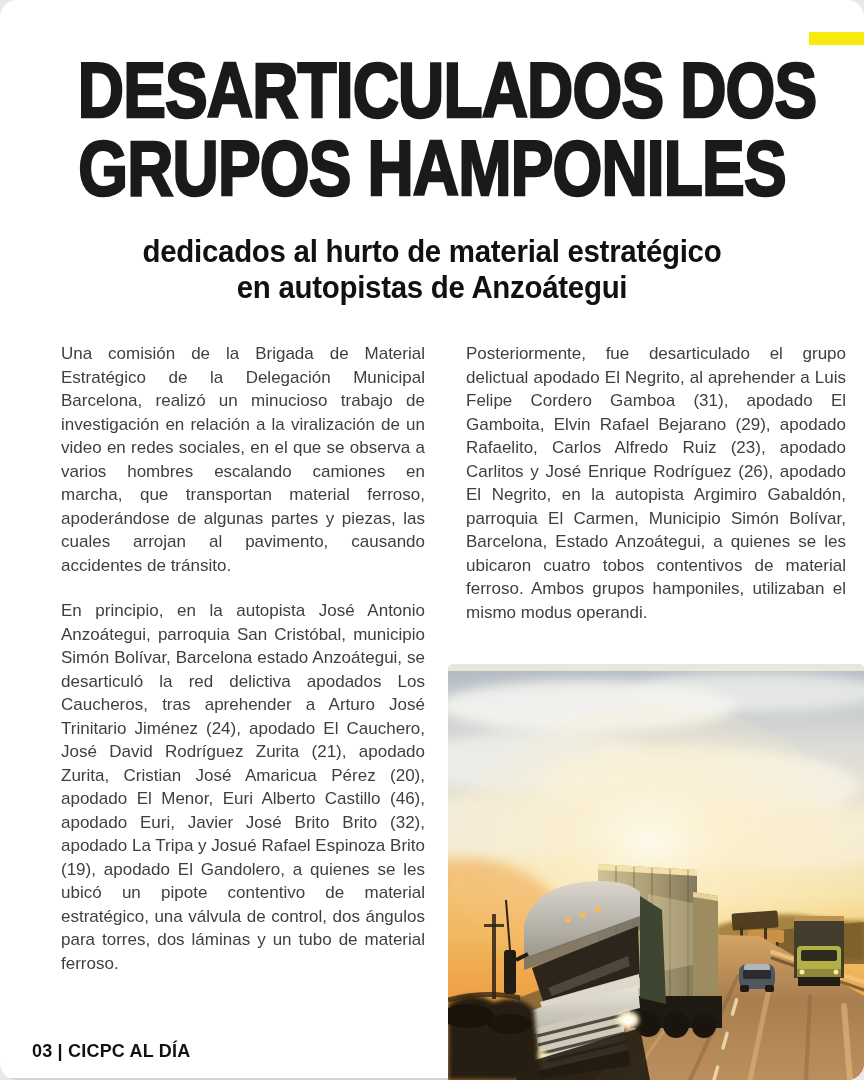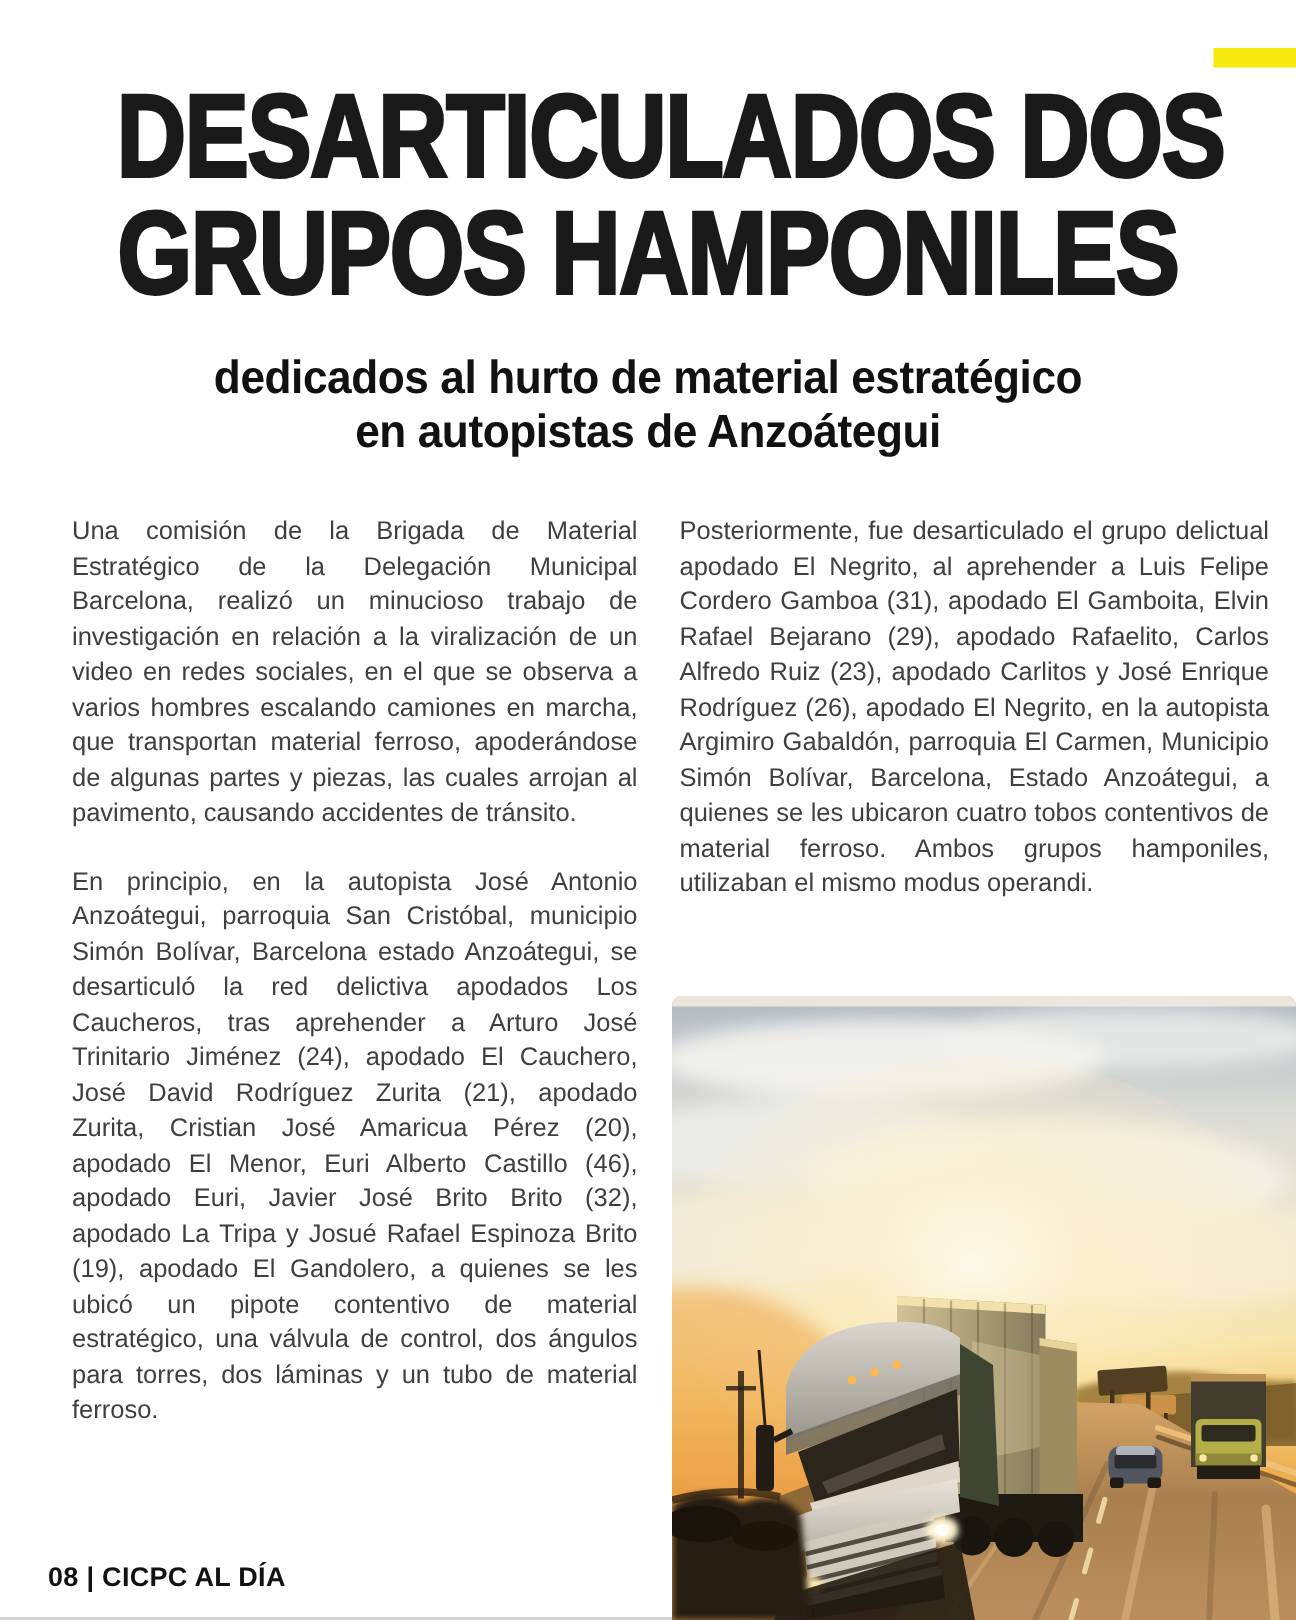--- a/index.html
+++ b/index.html
@@ -1,20 +1,20 @@
 <!DOCTYPE html>
 <html><head>
 <meta charset="utf-8">
 <style>
   * { margin:0; padding:0; box-sizing:border-box; }
   html,body { background:#e8e8e8; }
   body { font-family:"Liberation Sans","DejaVu Sans",sans-serif; }
   .page {
     position:relative; width:864px; height:1080px; margin:0 auto;
-    background:#ffffff; overflow:hidden;
+    background:#ffffff; overflow:hidden;border-radius:17px;
   }
   .accent-bar {
     position:absolute; top:32px; left:809px; width:55px; height:13px;
     background:#f7ea0e;
   }
   .headline {
     position:absolute; top:51px; left:0; width:864px;
     text-align:center; color:#1a1a1a;
     font-size:78px; line-height:78px; font-weight:700;
     letter-spacing:-1px;
@@ -28,21 +28,21 @@
     font-size:31px; line-height:36px; font-weight:700;
     letter-spacing:-0.3px;
     transform:scaleX(0.95); transform-origin:50% 50%;
   }
   .subtitle span { display:block; white-space:nowrap; }
   .col {
     position:absolute; top:342px;
     font-size:17px; line-height:23.5px; color:#3f3f3f;
     text-align:justify;
   }
-  .col p { margin:0 0 22px 0; }
+  .col p { margin:0 0 22px 13px; }
   .col-left  { left:48px;  width:377px; }
   .col-right { left:453px; width:393px; }
   .photo {
     position:absolute; left:448px; top:664px; width:416px; height:416px;
     border-radius:6px 6px 0 0; overflow:hidden;
   }
   .photo svg { display:block; }
   .footer {
     position:absolute; left:32px; top:1041px;
     font-size:18px; font-weight:700; color:#121212; letter-spacing:0.2px;
@@ -237,16 +237,16 @@
         <path d="M0 336 Q40 326 72 334" stroke="#2a1c0d" stroke-width="5" fill="none" opacity="0.8"></path>
       </g>
 
       <rect width="416" height="416" fill="#f0c97e" opacity="0.05"></rect>
     </svg>
   </figure>
 
   <div class="bottom-rule"></div>
 
   <footer class="footer">
-    <span>08 | CICPC AL DÍA</span>
+    <span>03 | CICPC AL DÍA</span>
   </footer>
 
 </div>
 
 </body></html>

